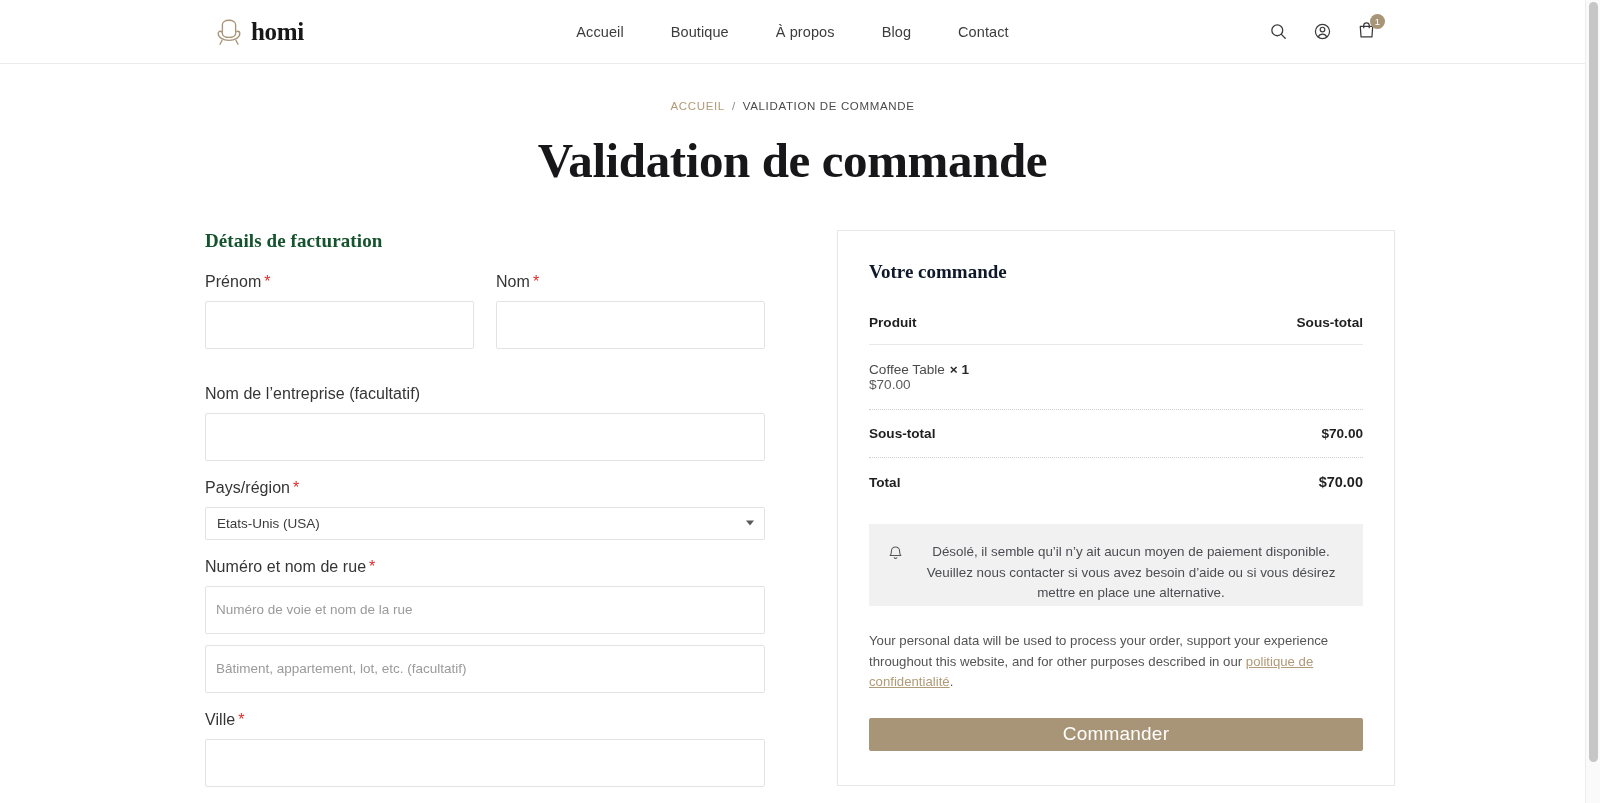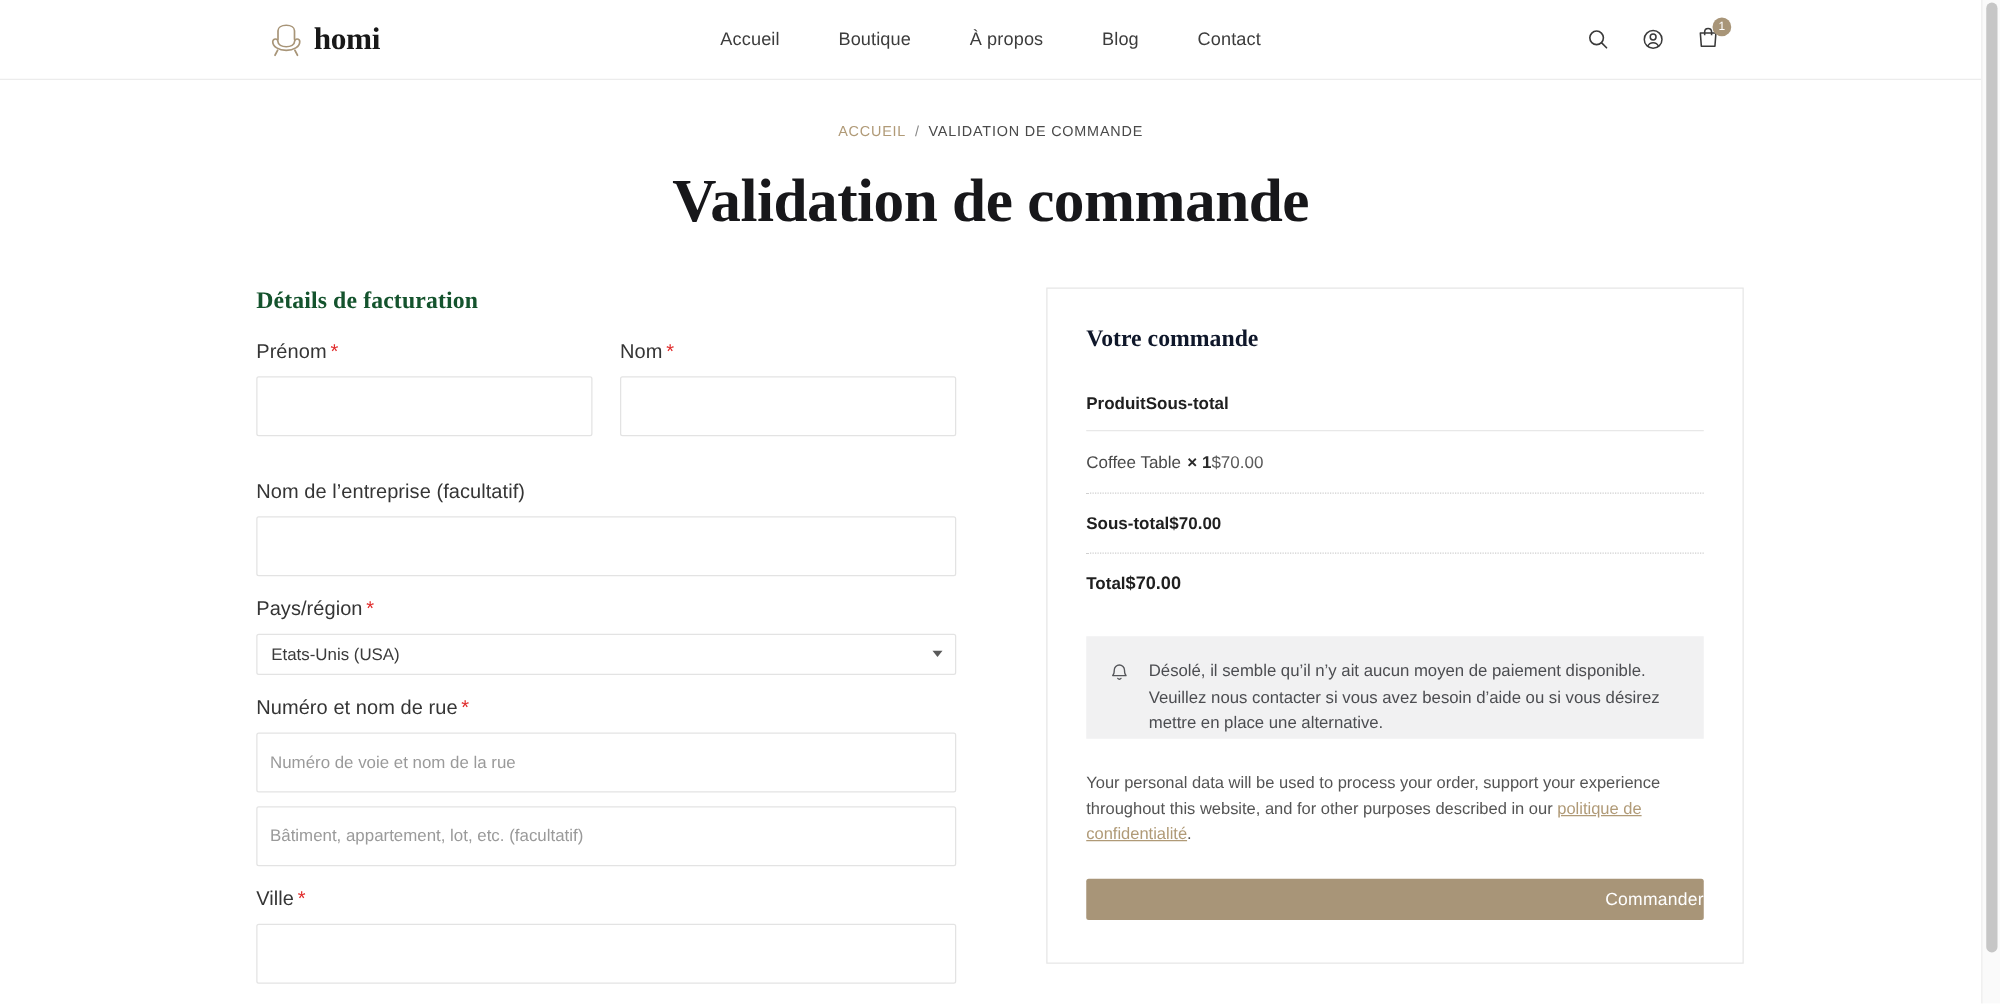--- a/index.html
+++ b/index.html
@@ -260,38 +260,38 @@
     font-size: 19px;
     font-weight: 700;
     color: #0f172a;
     margin-bottom: 32px;
   }
 
   .order-table { width: 100%; }
 
   .order-line {
     display: flex;
-    justify-content: flex-start;
+    justify-content: space-between;
     align-items: baseline;
     padding: 13px 0;
   }
 
   .order-head-line {
     padding-top: 0;
     padding-bottom: 14px;
     border-bottom: 1px solid #e8e8e8;
   }
 
   .order-head-line .cell {
     font-size: 13.6px;
     font-weight: 700;
     color: #1f1f1f;
   }
 
-  .product-line { padding: 17px 0 17px 0; }
+  .product-line { padding: 17px 0 17px 0; flex-direction: column; }
 
   .product-line .cell-name {
     font-size: 13.6px;
     color: #4a4a4a;
   }
   .product-line .qty {
     font-weight: 700;
     color: #2a2a2a;
     margin-left: 5px;
   }
@@ -319,20 +319,21 @@
 
   .grand-total .cell-amount { font-size: 14.5px; }
 
   
   .notice {
     display: flex;
     gap: 15px;
     background: #f1f1f2;
     padding: 18px 20px 2px 18px;
     margin-top: 18px;
+    text-align: center;
   }
 
   .notice-icon {
     flex: 0 0 auto;
     color: #55565a;
     padding-top: 2px;
   }
 
   .notice-text {
     font-size: 13.4px;
@@ -354,25 +355,24 @@
 
   .place-order-btn {
     display: block;
     width: 100%;
     margin-top: 25px;
     height: 33px;
     background: #a89578;
     color: #ffffff;
     border: none;
     border-radius: 2px;
-    font-size: 14px;
+    font-size: 19px;
     font-family: "Liberation Sans", sans-serif;
     letter-spacing: 0.2px;
     cursor: pointer;
-    text-align: right;
   }
 
   
   .scrollbar-track {
     position: absolute;
     top: 0;
     right: 0;
     width: 15px;
     height: 803px;
     background: #fafafa;

